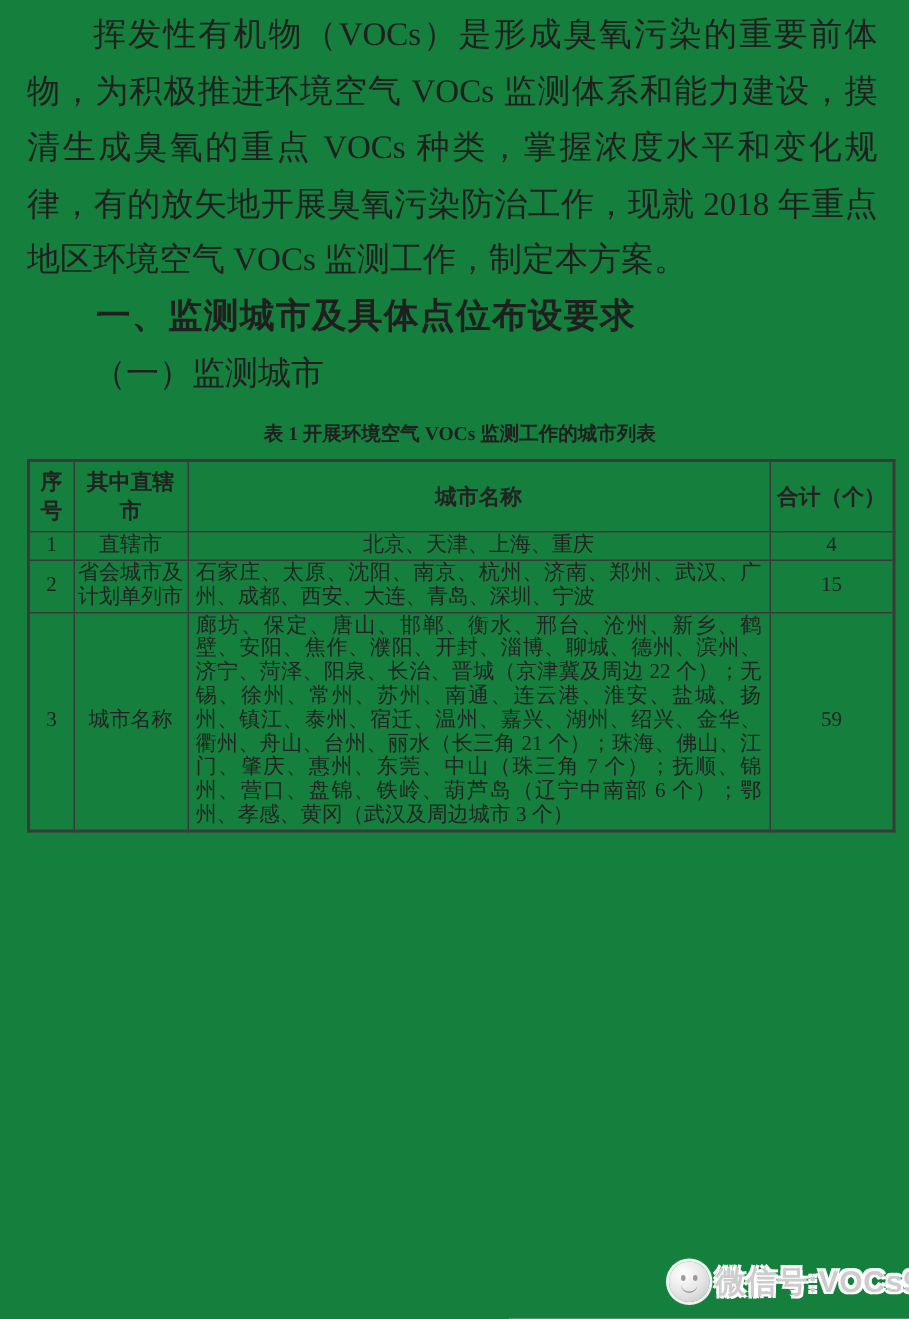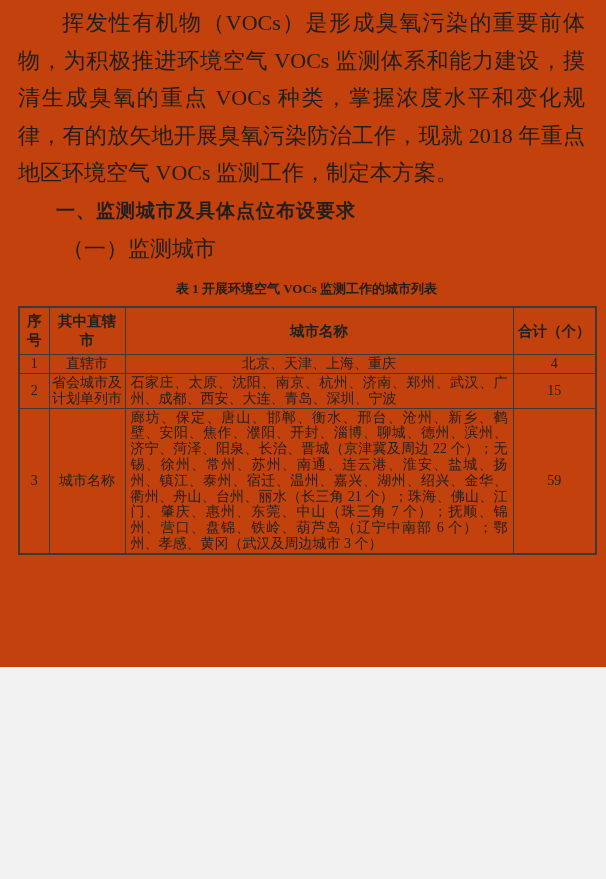--- a/index.html
+++ b/index.html
@@ -3,43 +3,43 @@
 <meta charset="utf-8">
 <style>
   html, body { margin: 0; padding: 0; }
   body {
     width: 606px; height: 879px;
     background: #f2f2f2;
     font-family: "Liberation Serif", "DejaVu Serif", serif;
   }
   .page {
     position: relative;
-    width: 606px; height: 667px;
-    background: #c2410c;
+    width: 606px; height: 879px;
+    background: #15803d;
     overflow: hidden;
     color: #1f1f1f;
   }
   .content {
     position: absolute;
     left: 18px; top: 4px;
     width: 577px;
   }
   .bodytext {
     width: 567px;
     margin: 0;
     font-size: 22px;
     line-height: 37.6px;
     text-align: justify;
     text-indent: 2em;
     color: #1f1f1f;
     font-weight: 500;
   }
   .section-heading {
     margin: 0;
-    font-size: 19px;
+    font-size: 23px;
     font-weight: bold;
     line-height: 37.6px;
     text-indent: 2em;
     letter-spacing: 1px;
   }
   .subsection-heading {
     margin: 0;
     font-size: 22px;
     line-height: 37.6px;
     text-indent: 2em;

